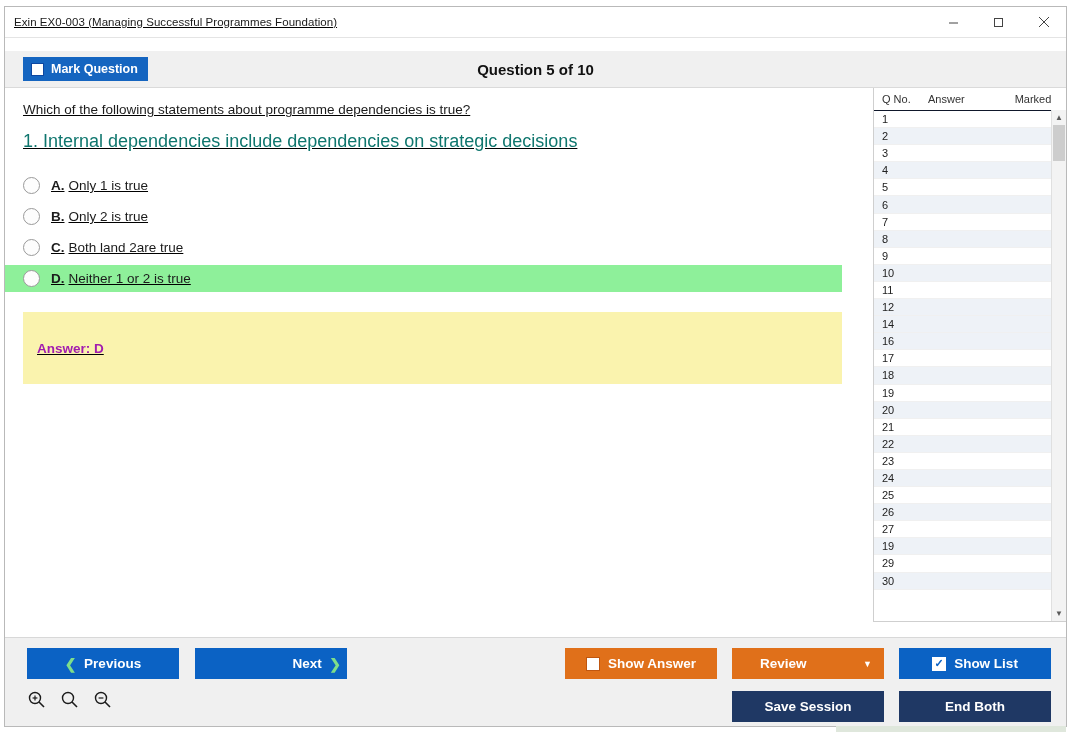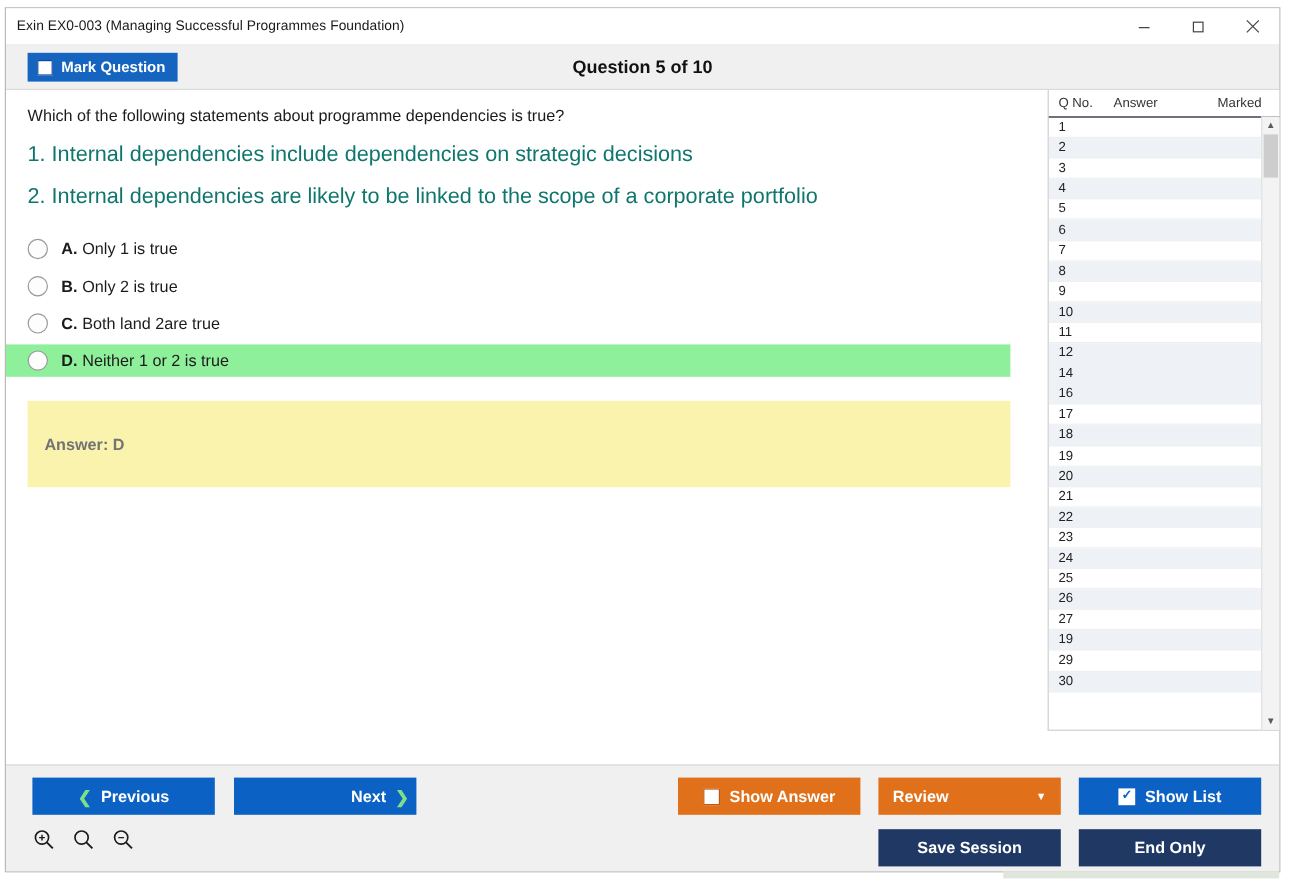--- a/index.html
+++ b/index.html
@@ -27,20 +27,21 @@
   }
   
   .titlebar {
     height: 30px;
     min-height: 30px;
     background: #ffffff;
     display: flex;
     align-items: center;
     border-bottom: 1px solid #e4e4e4;
     position: relative;
+    text-decoration: underline;
   }
   .titlebar-text {
     font-size: 11.5px;
     color: #1a1a1a;
     padding-left: 9px;
     letter-spacing: 0.05px;
   }
   .win-buttons {
     position: absolute;
     right: 0;
@@ -61,20 +62,21 @@
   .win-btn svg { display: block; }
   
   .headerbar {
     height: 36px;
     min-height: 36px;
     background: #f0f0f0;
     border-bottom: 1px solid #dadada;
     display: flex;
     align-items: center;
     position: relative;
+    margin-top: 13px;
   }
   .mark-question-btn {
     margin-left: 18px;
     height: 24px;
     background: #1565c0;
     color: #ffffff;
     font-size: 12.5px;
     font-weight: bold;
     display: flex;
     align-items: center;
@@ -105,20 +107,21 @@
   .body-area {
     flex: 1;
     display: flex;
     position: relative;
     background: #ffffff;
   }
   .question-pane {
     width: 854px;
     position: relative;
     padding: 0;
+    text-decoration: underline;
   }
   .q-text {
     font-size: 13.5px;
     color: #1b1b1b;
     padding: 14px 0 0 18px;
   }
   .stmt {
     font-size: 18px;
     color: #0f766e;
     padding: 14px 0 0 18px;
@@ -153,21 +156,21 @@
   .answer-box {
     margin: 20px 17px 0 18px;
     height: 72px;
     background: #faf3ae;
     display: flex;
     align-items: center;
     padding-left: 14px;
     box-sizing: border-box;
     font-size: 13.5px;
     font-weight: bold;
-    color: #737373;
+    color: #a21caf;
   }
   
   .qlist {
     position: absolute;
     right: 0;
     top: 0;
     width: 193px;
     height: 534px;
     border-left: 1px solid #cfcfcf;
     border-bottom: 1px solid #cfcfcf;
@@ -263,21 +266,21 @@
   }
   .chev { color: #7ede8a; font-size: 14px; font-weight: bold; }
   .btn-show-answer {
     left: 560px; top: 10px; width: 152px; height: 31px;
     background: #e0701a;
   }
   .btn-review {
     left: 727px; top: 10px; width: 152px; height: 31px;
     background: #e0701a;
     justify-content: flex-start;
-    padding-left: 12px;
+    padding-left: 28px;
     box-sizing: border-box;
   }
   .btn-review .caret {
     position: absolute; right: 12px; top: 50%;
     transform: translateY(-50%);
     font-size: 9px;
   }
   .btn-show-list {
     left: 894px; top: 10px; width: 152px; height: 31px;
     background: #0b62c4;
@@ -360,21 +363,20 @@
       <span>Mark Question</span>
     </button>
     <div class="question-title">Question 5 of 10</div>
   </div>
 
   <div class="body-area">
 
     <div class="question-pane">
       <div class="q-text">Which of the following statements about programme dependencies is true?</div>
       <div class="stmt">1. Internal dependencies include dependencies on strategic decisions</div>
-      <div class="stmt">2. Internal dependencies are likely to be linked to the scope of a corporate portfolio</div>
 
       <div class="options">
         <div class="option-row">
           <span class="radio"></span>
           <span class="opt-letter">A.</span>
           <span>Only 1 is true</span>
         </div>
         <div class="option-row">
           <span class="radio"></span>
           <span class="opt-letter">B.</span>
@@ -571,21 +573,21 @@
       <span class="caret">▼</span>
     </button>
     <button class="btn btn-show-list">
       <span class="chk-checked">✓</span>
       <span>Show List</span>
     </button>
     <button class="btn btn-save">
       <span>Save Session</span>
     </button>
     <button class="btn btn-end">
-      <span>End Only</span>
+      <span>End Both</span>
     </button>
 
     <div class="zoom-bar">
       <span class="zoom-icon">
         <svg width="19" height="19" viewBox="0 0 19 19">
             <circle cx="8" cy="8" r="5.5" fill="none" stroke="#1b1b1b" stroke-width="1.4"></circle>
             <line x1="12" y1="12" x2="17" y2="17" stroke="#1b1b1b" stroke-width="1.6"></line>
             <line x1="5.6" y1="8" x2="10.4" y2="8" stroke="#1b1b1b" stroke-width="1.2"></line>
             <line x1="8" y1="5.6" x2="8" y2="10.4" stroke="#1b1b1b" stroke-width="1.2"></line>
           </svg>

